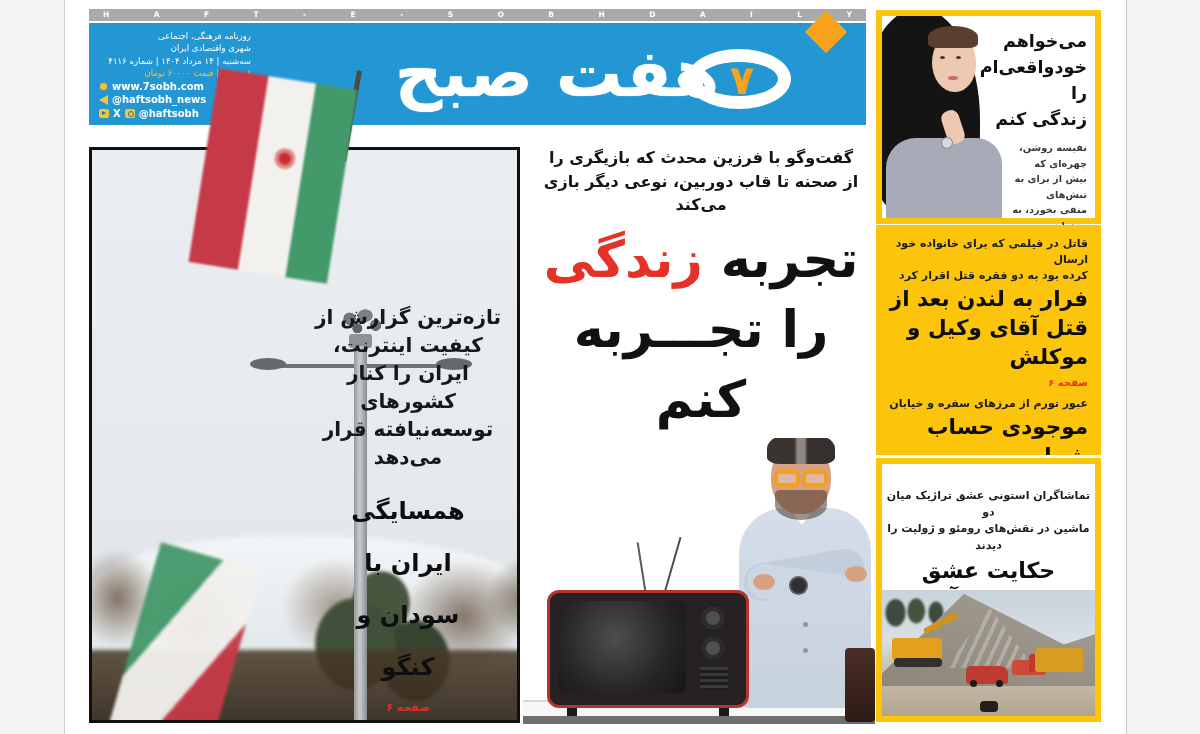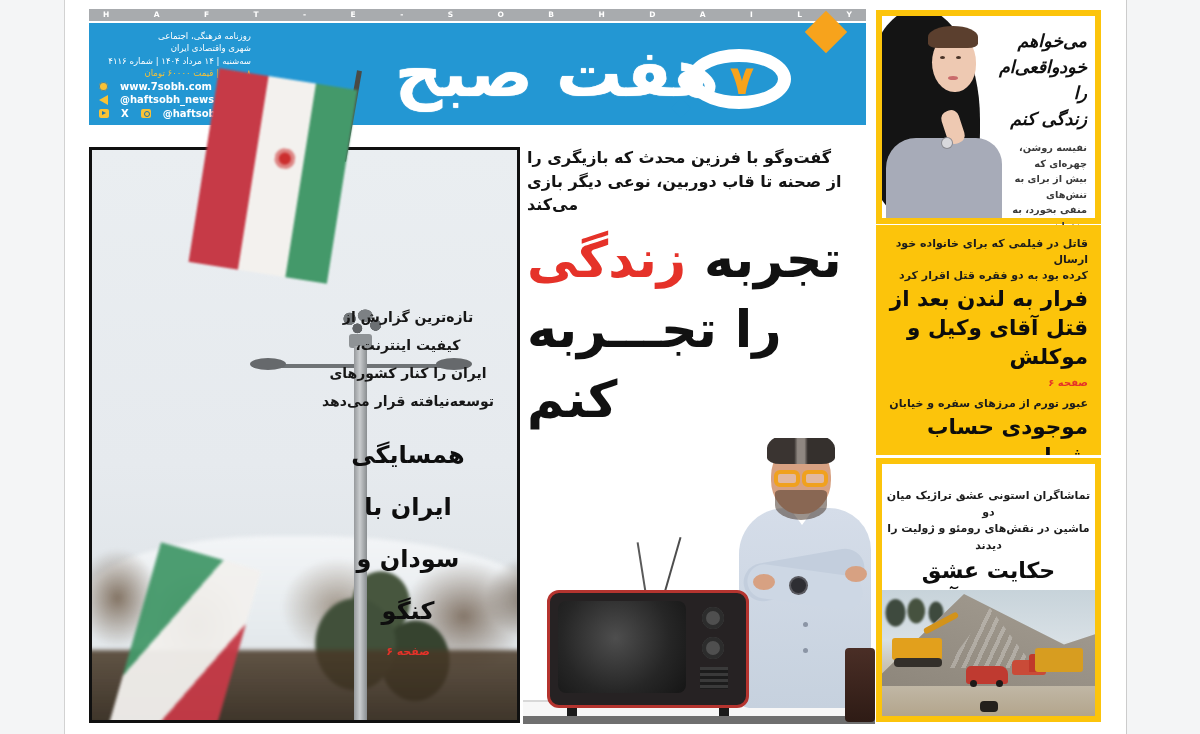--- a/index.html
+++ b/index.html
@@ -15,21 +15,21 @@
 
   
   .letterbar { left:24px; top:9px; width:777px; height:12px; background:#a8abae;
                display:flex; justify-content:space-between; align-items:center; padding:0 14px; }
   .letterbar span { color:#ffffff; font-size:7.5px; font-weight:bold; line-height:12px; }
   .banner { left:24px; top:23px; width:777px; height:102px; background:#2397d3; }
   .banner-info { position:absolute; right:auto; left:10px; top:7px; width:152px; }
   .banner-info .fa-line { direction:rtl; text-align:right; color:#ffffff; font-size:8.6px; font-weight:normal; line-height:12.4px; }
   .banner-info .price { color:#f9c236; }
   .banner-info .ltr-line { direction:ltr; text-align:left; color:#ffffff; font-size:10px; font-weight:bold; line-height:13.5px;
-                           display:flex; align-items:center; gap:12px; }
+                           display:flex; align-items:center; gap:4px; }
   .globe { width:9px; height:9px; border-radius:50%; background:#f9c236; display:inline-block;
            box-shadow:inset 0 0 0 1px rgba(33,121,180,.8); }
   .tg { width:0; height:0; border-top:5px solid transparent; border-bottom:5px solid transparent; border-right:9px solid #f9c236; display:inline-block; }
   .sq { width:10px; height:9px; background:#f9c236; border-radius:2px; display:inline-block; position:relative; }
   .sq.play:before { content:""; position:absolute; left:3px; top:2px; border-top:2.5px solid transparent; border-bottom:2.5px solid transparent; border-left:4px solid #1d74ad; }
   .sq.ig:before { content:""; position:absolute; left:3px; top:2px; width:4px; height:4px; border:1px solid #1d74ad; border-radius:50%; }
   .xchar { color:#ffffff; font-weight:bold; font-size:10px; }
   .logo-text { position:absolute; left:268px; top:2px; width:400px; height:98px; color:#ffffff;
                font-size:66px; font-weight:bold; direction:rtl; text-align:center; line-height:98px;
                letter-spacing:-2px; text-shadow:0 0 1px #ffffff; }
@@ -76,28 +76,28 @@
         radial-gradient(12px 10px at 60% 30%, #7d8184 0 60%, transparent 65%),
         radial-gradient(9px 9px at 80% 60%, #6b6f72 0 60%, transparent 65%),
         radial-gradient(8px 8px at 45% 70%, #606366 0 60%, transparent 65%); }
   .crossarm { left:176px; top:214px; width:188px; height:4px; background:#6f7376; border-radius:2px; }
   .lamp-l { left:158px; top:208px; width:36px; height:12px; background:#66696c; border-radius:50%; }
   .lamp-r { left:344px; top:208px; width:36px; height:12px; background:#66696c; border-radius:50%; }
   .flag2 { left:34px; top:402px; width:104px; height:240px; transform:rotate(16deg); filter:blur(1.6px);
            background:linear-gradient(115deg,#44996a 0 30%,#f3f1ee 30% 60%,#c63a47 60% 100%); opacity:.95; }
 
   .left-story { left:206px; top:153px; width:220px; text-align:center; }
-  .left-story .kicker span { display:block; font-size:14px; font-weight:bold; color:#171717; line-height:28px; }
+  .left-story .kicker span { display:block; font-size:20px; font-weight:bold; color:#171717; line-height:28px; }
   .left-story .headline { margin-top:14px; }
   .left-story .headline span { display:block; font-size:24px; font-weight:bold; color:#0e0e0e; line-height:52px; }
   .pageref { display:inline-block; font-size:11px; font-weight:bold; color:#e53229; }
   .left-story .pageref { margin-top:8px; }
 
   
-  .lead { left:462px; top:146px; width:348px; text-align:left; }
+  .lead { left:462px; top:146px; width:348px; text-align:center; }
   .lead .kicker span { display:block; font-size:16px; font-weight:bold; color:#141414; line-height:23.5px; }
   .lead .headline { margin-top:8px; font-weight:bold; color:#111111; }
   .lead .hline { display:block; font-size:51px; line-height:70px; letter-spacing:-1px; }
   .lead .deck { margin-top:10px; }
   .lead .deck span { display:block; font-size:14.2px; font-weight:bold; color:#222222; line-height:23px; }
   .lead .pageref { margin-top:5px; }
 
   .lead-photo { left:458px; top:438px; width:352px; height:296px; background:#ffffff; overflow:hidden; }
   .antenna1 { left:148px; top:98px; width:2px; height:62px; background:#4d4d4d; transform:rotate(16deg); }
   .antenna2 { left:118px; top:104px; width:2px; height:56px; background:#5a5a5a; transform:rotate(-9deg); }
@@ -134,21 +134,21 @@
   .actress { left:0; top:0; width:120px; height:202px; overflow:hidden; background:#ffffff; }
   .hijab { left:-20px; top:-8px; width:118px; height:214px; background:#141414; border-radius:48% 52% 42% 46%; }
   .face { left:50px; top:18px; width:44px; height:58px; background:#eec9b2; border-radius:50% 50% 48% 52%; }
   .fringe { left:46px; top:10px; width:50px; height:22px; background:#5b3f2e; border-radius:50% 50% 20% 20%; }
   .eye { width:5px; height:3px; background:#4a3428; border-radius:50%; }
   .lips { left:66px; top:60px; width:10px; height:4px; background:#c96b6b; border-radius:50%; }
   .sweater { left:4px; top:122px; width:116px; height:80px; background:#a7abb8; border-radius:30px 26px 0 0; }
   .a-hand { left:62px; top:94px; width:18px; height:34px; background:#eec9b2; border-radius:8px; transform:rotate(-18deg); }
   .a-watch { left:60px; top:122px; width:10px; height:10px; border-radius:50%; background:#d8d8dc; box-shadow:0 0 0 1px #8a8a90; }
   .box1-text { right:8px; top:12px; width:104px; direction:rtl; text-align:right; position:absolute; }
-  .box1-text .headline span { display:block; font-size:17.5px; font-weight:bold; color:#101010; line-height:26px;font-style:italic; }
+  .box1-text .headline span { display:block; font-size:17.5px; font-weight:bold; color:#101010; line-height:26px; }
   .box1-text .body { margin-top:8px; }
   .box1-text .body span { display:block; font-size:9.8px; font-weight:bold; color:#3a3a3a; line-height:15.5px; }
   .box1-text .pageref { margin-top:4px; font-size:10px; }
 
   .box2 { left:811px; top:225px; width:225px; height:230px; background:#fcc40b; padding:11px 13px;
           direction:rtl; text-align:right; overflow:hidden; }
   .box2 .kicker span { display:block; font-size:11px; font-weight:bold; color:#1c1c1c; line-height:16px; }
   .box2 .headline span { display:block; font-size:21.5px; font-weight:bold; color:#0d0d0d; line-height:29px; }
   .box2 .pageref { font-size:10px; margin:1px 0 6px; }
   .box2 .group2 { margin-top:2px; }

